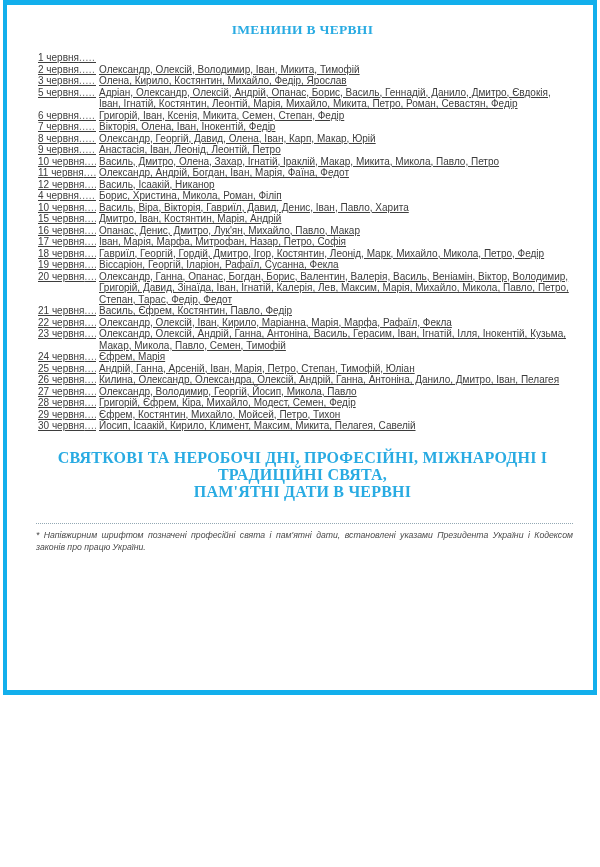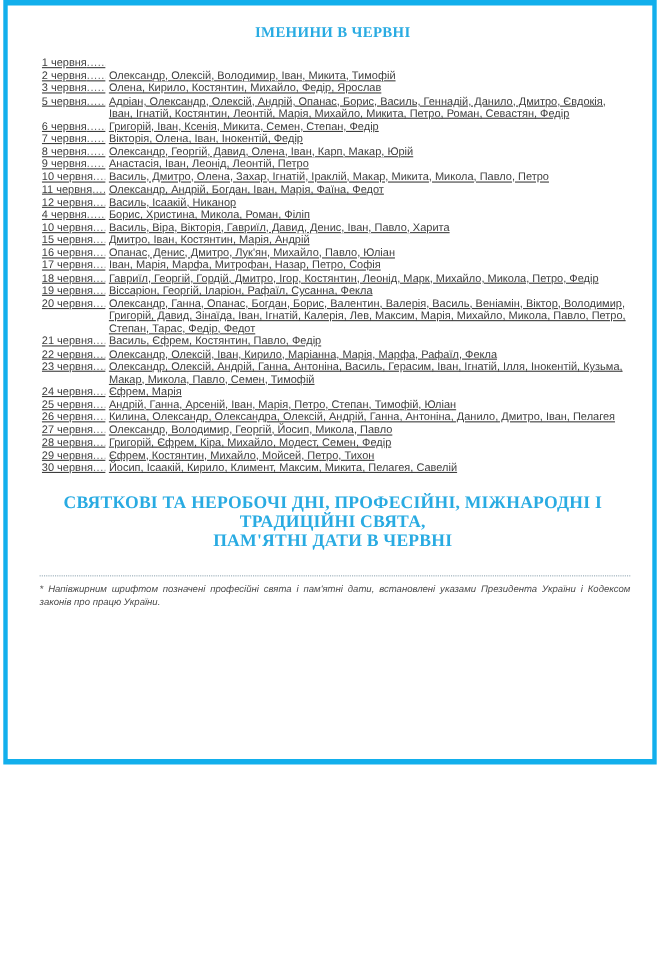--- a/index.html
+++ b/index.html
@@ -144,21 +144,21 @@
             <span class="nd-day">15 червня</span>
             <span class="nd-dots"></span>
           </span>
           <span class="nd-names">Дмитро, Іван, Костянтин, Марія, Андрій</span>
         </div>
         <div class="nd-row">
           <span class="nd-left">
             <span class="nd-day">16 червня</span>
             <span class="nd-dots"></span>
           </span>
-          <span class="nd-names">Опанас, Денис, Дмитро, Лук'ян, Михайло, Павло, Юліан</span>
+          <span class="nd-names">Опанас, Денис, Дмитро, Лук'ян, Михайло, Павло, Макар</span>
         </div>
         <div class="nd-row">
           <span class="nd-left">
             <span class="nd-day">17 червня</span>
             <span class="nd-dots"></span>
           </span>
           <span class="nd-names">Іван, Марія, Марфа, Митрофан, Назар, Петро, Софія</span>
         </div>
         <div class="nd-row">
           <span class="nd-left">

